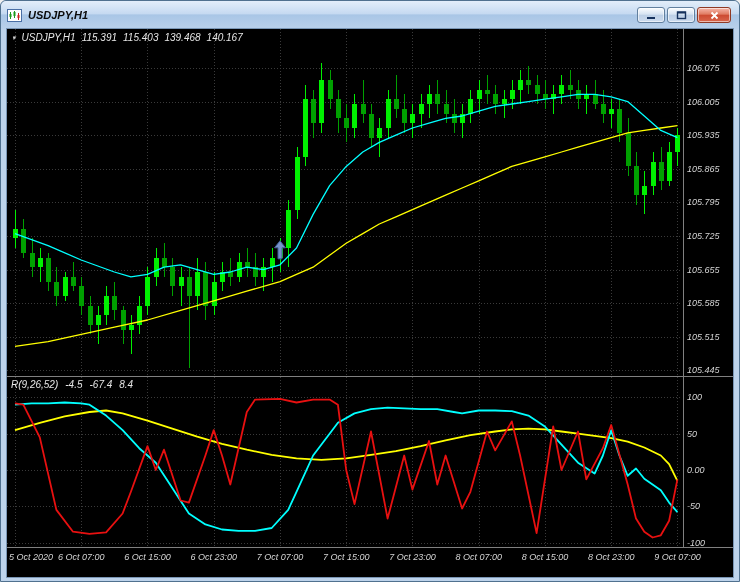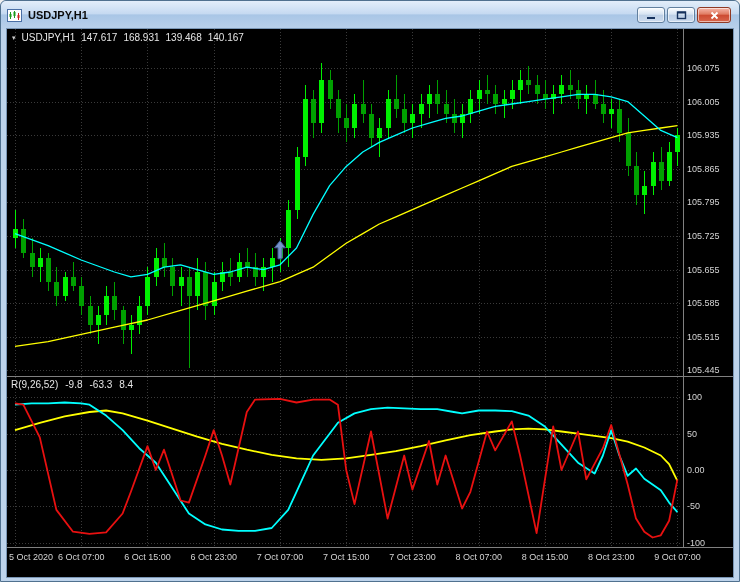--- a/index.html
+++ b/index.html
@@ -1,17 +1,17 @@
 <!DOCTYPE html>
 <html><head>
 <meta charset="utf-8">
 <style>
   html,body{margin:0;padding:0;background:#f0f0f0;font-family:"Liberation Sans",sans-serif;}
   .window{position:relative;width:740px;height:582px;background:#bdd3eb;border:1px solid #50718f;
-          border-radius:6px 6px 0 0;box-sizing:border-box;overflow:hidden;}
+          border-radius:6px 6px 0 0;box-sizing:border-box;overflow:hidden;font-style:italic;}
   .titlebar{position:absolute;top:0;left:0;right:0;height:28px;
             background:linear-gradient(180deg,#e3eefa,#c6daf1 45%,#a9c6e6 50%,#b9d0ea);
             display:flex;align-items:center;gap:6px;padding:0 6px;border-radius:5px 5px 0 0;box-sizing:border-box;}
   .titlebar-icon{display:flex;align-items:center;}
   .title-text{font-size:11px;font-weight:bold;color:#0a0a0a;white-space:nowrap;}
   .win-buttons{margin-left:auto;display:flex;gap:2px;padding-right:2px;}
   .wbtn{width:28px;height:16px;border:1px solid #62809f;border-radius:3px;padding:0;
         background:linear-gradient(#fbfdfe,#d6e3f2 45%,#bccfe6 50%,#cddcef);
         display:flex;align-items:center;justify-content:center;box-shadow:inset 0 0 0 1px rgba(255,255,255,.55);}
   .wbtn.close{width:34px;background:linear-gradient(#f6b8ab,#e07b62 45%,#cc4a31 50%,#d9664c);border-color:#8f3a26;}
@@ -298,26 +298,26 @@
           <text x="471.7" y="531" fill="#d4d4d4" font-size="9" text-anchor="middle">8 Oct 07:00</text>
           <text x="537.9" y="531" fill="#d4d4d4" font-size="9" text-anchor="middle">8 Oct 15:00</text>
           <text x="604.2" y="531" fill="#d4d4d4" font-size="9" text-anchor="middle">8 Oct 23:00</text>
           <text x="670.4" y="531" fill="#d4d4d4" font-size="9" text-anchor="middle">9 Oct 07:00</text>
         </g>
       </svg>
 
     <div class="ohlc-label">
       <span class="tri">▾</span>
       <span>USDJPY,H1</span>
-      <span>147.617</span>
-      <span>168.931</span>
+      <span>115.391</span>
+      <span>115.403</span>
       <span>139.468</span>
       <span>140.167</span>
     </div>
 
     <div class="ind-label">
       <span>R(9,26,52)</span>
-      <span>-9.8</span>
-      <span>-63.3</span>
+      <span>-4.5</span>
+      <span>-67.4</span>
       <span>8.4</span>
     </div>
   </div>
 </div>
 
 </body></html>

